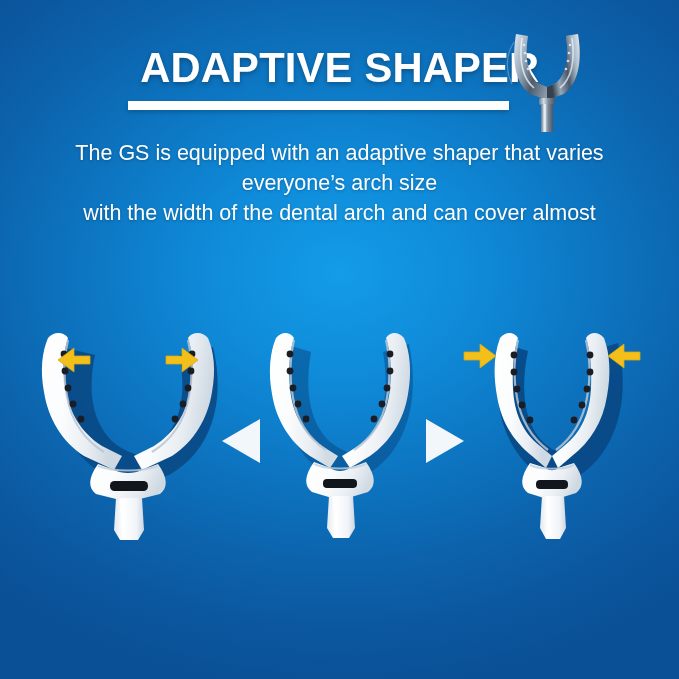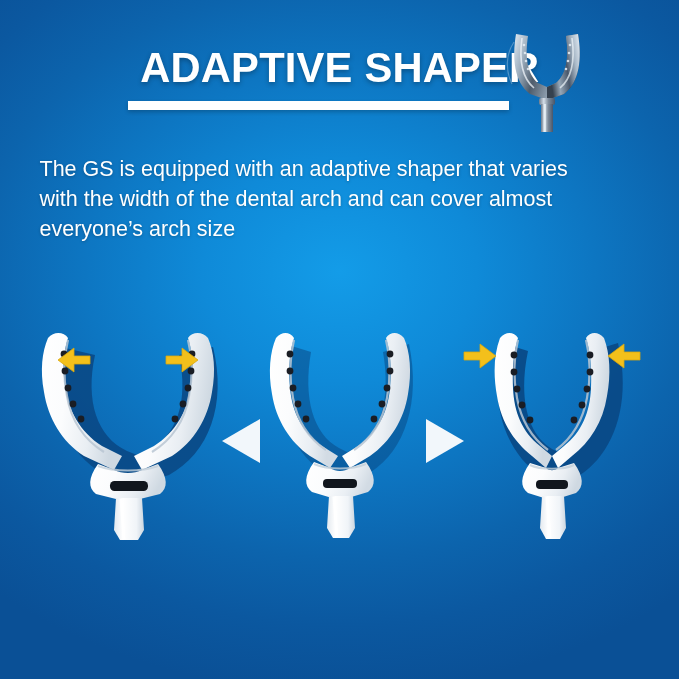--- a/index.html
+++ b/index.html
@@ -63,24 +63,24 @@
     left: 504px;
     top: 28px;
     width: 86px;
     height: 104px;
   }
 
   
   .subtitle {
     position: absolute;
     left: 50%;
-    top: 154px;
+    top: 138px;
     transform: translateX(-50%);
     width: 600px;
-    text-align: left;
+    text-align: center;
     color: #ffffff;
     font-size: 21.5px;
     line-height: 30px;
     text-shadow: 0 1px 3px rgba(0,0,0,0.25);
   }
   .subtitle div { white-space: nowrap; }
 
   
   .tray-row {
     position: absolute;
@@ -162,22 +162,22 @@
       <rect x="35" y="70" width="16" height="7" rx="2" fill="url(#chromeStem)"></rect>
       <rect x="37" y="76" width="12" height="28" fill="url(#chromeStem)"></rect>
       <rect x="39.5" y="76" width="2.4" height="28" fill="#eaf2f9" opacity="0.8"></rect>
 
       <path d="M10 14 C2 26 1 42 8 56" fill="none" stroke="#cfe2f2" stroke-width="1.2" opacity="0.35"></path>
     </svg>
   </div>
 
   <div class="subtitle">
     <div>The GS is equipped with an adaptive shaper that varies</div>
+    <div>everyone’s arch size</div>
     <div>with the width of the dental arch and can cover almost</div>
-    <div>everyone’s arch size</div>
   </div>
 
   <div class="tray-row">
 
     <div class="tray-slot" style="left:18px;">
       <svg class="tray-svg" viewBox="0 0 220 230" xmlns="http://www.w3.org/2000/svg">
         <defs>
           <linearGradient id="bodyW" x1="0" y1="0" x2="1" y2="0.25">
             <stop offset="0" stop-color="#ffffff"></stop>
             <stop offset="0.38" stop-color="#fbfcfd"></stop>

